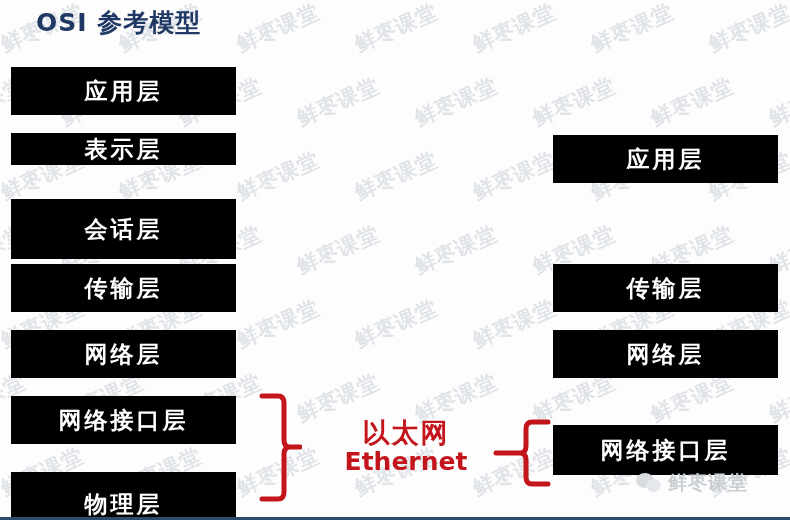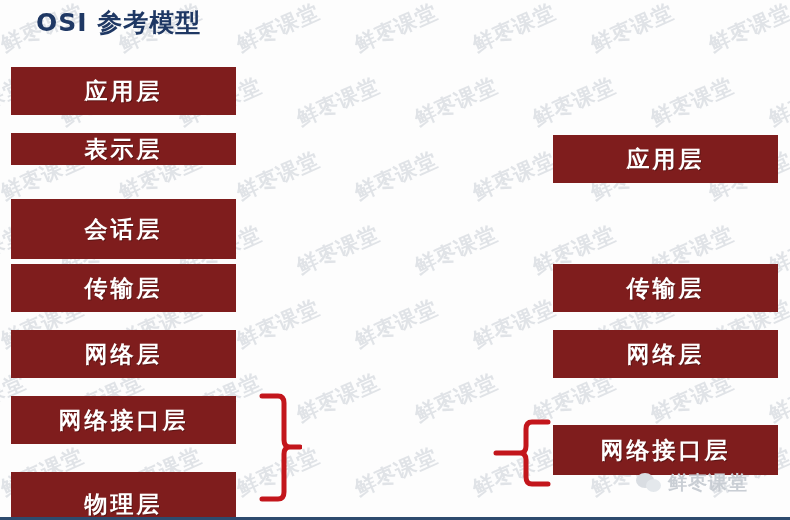--- a/index.html
+++ b/index.html
@@ -55,21 +55,21 @@
     top: 68px;
     width: 224px;
     text-align: center;
     letter-spacing: 0px;
   }
 
   
   .layer-box {
     position: absolute;
     z-index: 3;
-    background: #7f1d1d;
+    background: #000000;
     color: #ffffff;
     display: flex;
     align-items: center;
     justify-content: center;
     font-weight: 700;
     font-size: 23px;
     letter-spacing: 3px;
     box-sizing: border-box;
     text-shadow: 1px 1px 0 rgba(0,0,0,0.28);
     font-family: "DejaVu Sans", "Liberation Sans", sans-serif;
@@ -235,20 +235,24 @@
   <svg class="brace" id="brace-left" width="46" height="112" viewBox="0 0 46 112">
     <path d="M 6 4 L 22 4 Q 28 4 28 11 L 28 48 Q 28 55 34 55 L 44 55
              L 34 55 Q 28 55 28 62 L 28 100 Q 28 107 22 107 L 6 107" fill="none" stroke="#c3161c" stroke-width="5" stroke-linecap="round" stroke-linejoin="round"></path>
   </svg>
 
   <svg class="brace" id="brace-right" width="62" height="70" viewBox="0 0 62 70">
     <path d="M 56 4 L 40 4 Q 34 4 34 11 L 34 28 Q 34 35 28 35 L 4 35
              L 28 35 Q 34 35 34 42 L 34 59 Q 34 66 40 66 L 56 66" fill="none" stroke="#c3161c" stroke-width="5" stroke-linecap="round" stroke-linejoin="round"></path>
   </svg>
 
+  <div id="ethernet-label">
+    <span id="ethernet-cn">以太网</span>
+    <span id="ethernet-en">Ethernet</span>
+  </div>
 
   <div id="brand-logo">
     <span class="wechat-icon">
       <span class="b1"></span>
         <span class="b2"></span>
     </span>
     <span id="brand-name">鲜枣课堂</span>
   </div>
 
   <div id="bottom-rule"></div>

